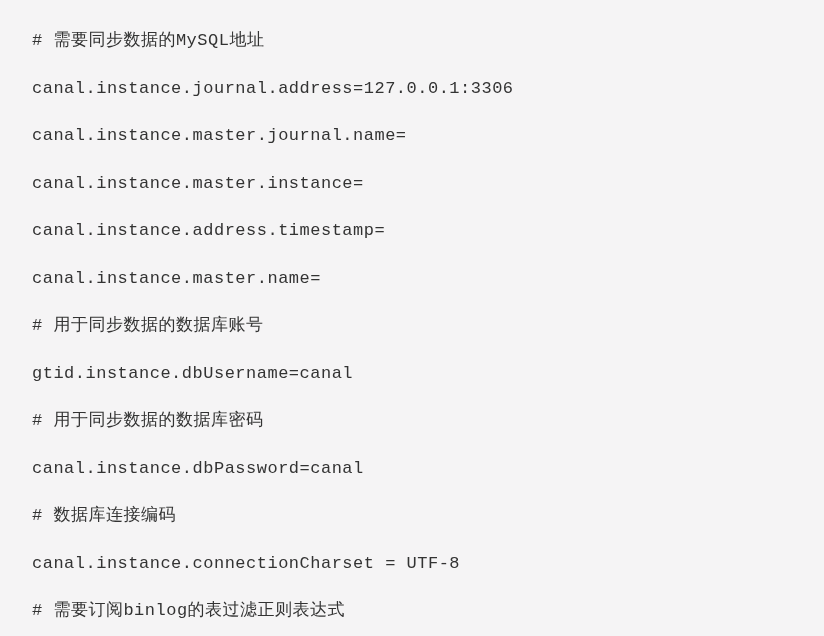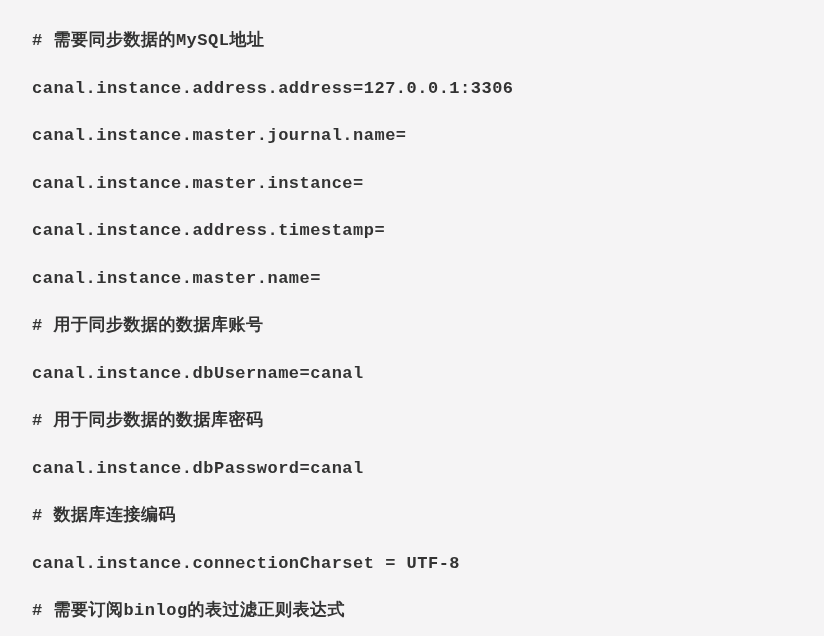--- a/index.html
+++ b/index.html
@@ -1,19 +1,18 @@
 <!DOCTYPE html>
 <html><head>
   <meta charset="utf-8">
   <style>
     * {
       margin: 0;
       padding: 0;
       box-sizing: border-box;
-      font-weight: bold;
     }
     body {
       background-color: #f5f4f5;
       font-family: "Courier New", Courier, monospace;
       padding: 28px 32px;
       font-size: 17px;
       line-height: 1.5;
       color: #333;
       letter-spacing: 0.5px;
     }
@@ -22,24 +21,24 @@
       white-space: pre;
     }
     .code-line:last-child {
       margin-bottom: 12px;
     }
   </style>
 </head>
 <body>
 
 <div class="code-line"># 需要同步数据的MySQL地址</div>
-<div class="code-line">canal.instance.address.address=127.0.0.1:3306</div>
+<div class="code-line">canal.instance.journal.address=127.0.0.1:3306</div>
 <div class="code-line">canal.instance.master.journal.name=</div>
 <div class="code-line">canal.instance.master.instance=</div>
 <div class="code-line">canal.instance.address.timestamp=</div>
 <div class="code-line">canal.instance.master.name=</div>
 <div class="code-line"># 用于同步数据的数据库账号</div>
-<div class="code-line">canal.instance.dbUsername=canal</div>
+<div class="code-line">gtid.instance.dbUsername=canal</div>
 <div class="code-line"># 用于同步数据的数据库密码</div>
 <div class="code-line">canal.instance.dbPassword=canal</div>
 <div class="code-line"># 数据库连接编码</div>
 <div class="code-line">canal.instance.connectionCharset = UTF-8</div>
 <div class="code-line"># 需要订阅binlog的表过滤正则表达式</div>
 
 </body></html>

